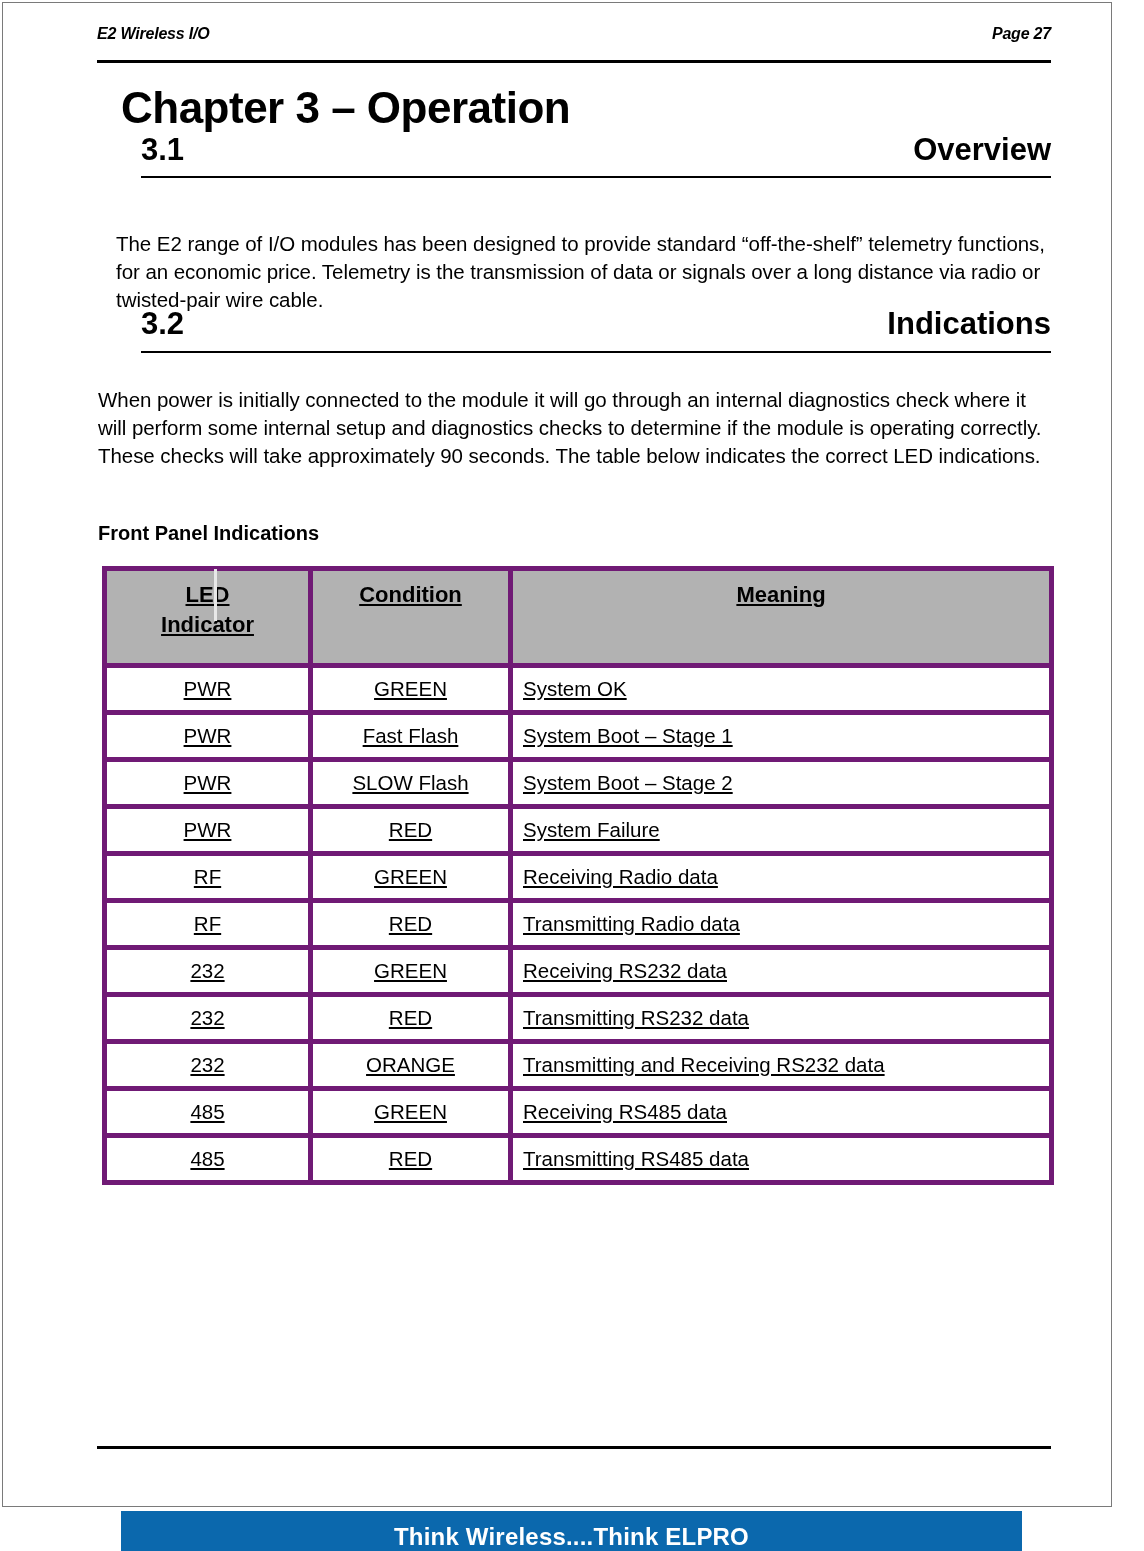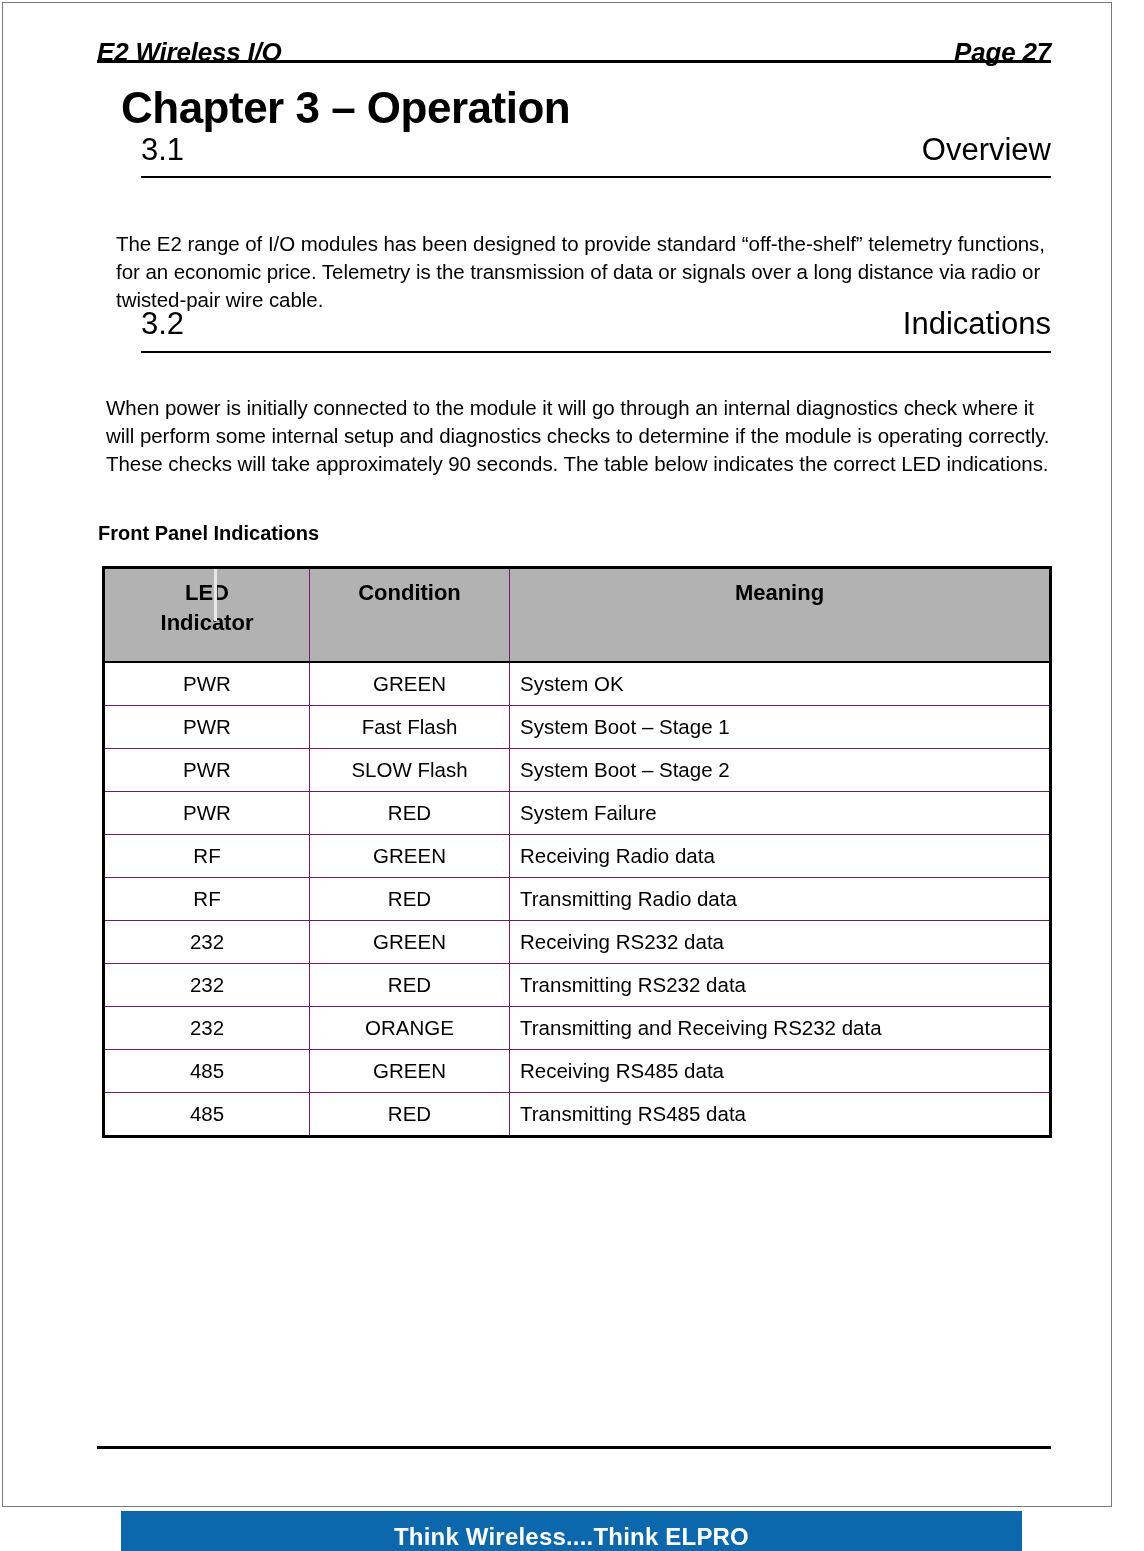--- a/index.html
+++ b/index.html
@@ -43,26 +43,25 @@
   #running-head {
     position: absolute;
     left: 94px;
     top: 22px;
     width: 954px;
     display: flex;
     justify-content: space-between;
     align-items: baseline;
   }
   #running-head .rh-text {
-    font-size: 26px;
+    font-size: 16px;
     font-weight: bold;
     font-style: italic;
     letter-spacing: -0.2px;
     white-space: nowrap;
-    margin-top: 12px;
   }
   #head-rule {
     position: absolute;
     left: 94px;
     top: 57px;
     width: 954px;
     height: 3px;
     background: #000000;
   }
 
@@ -79,21 +78,21 @@
 
   
   .section-head {
     position: absolute;
     left: 138px;
     width: 910px;
     display: flex;
     justify-content: space-between;
     align-items: baseline;
     font-size: 31px;
-    font-weight: normal;
+    font-weight: bold;
     white-space: nowrap;
   }
   .section-rule {
     position: absolute;
     left: 138px;
     width: 910px;
     height: 2px;
     background: #000000;
   }
   #section-31 { top: 129px; }
@@ -135,25 +134,26 @@
     width: 947px;
     table-layout: fixed;
     border: 3px solid #000000;
   }
   table.led-table col.c1 { width: 206px; }
   table.led-table col.c2 { width: 200px; }
   table.led-table col.c3 { width: 541px; }
 
   table.led-table th,
   table.led-table td {
-    border: 1px solid #701a75;
+    border: 5px solid #701a75;
     padding: 0;
     font-size: 20.5px;
     font-weight: normal;
     vertical-align: middle;
+    text-decoration: underline;
   }
   table.led-table thead th {
     background: #b2b2b2;
     font-weight: bold;
     font-size: 22px;
     text-align: center;
     height: 83px;
     vertical-align: top;
     padding-top: 9px;
     line-height: 30px;
@@ -232,21 +232,21 @@
     <div class="section-rule" id="rule-31"></div>
 
     <p class="body-para" id="para-overview" style="margin:18px;">The E2 range of I/O modules has been designed to provide standard “off-the-shelf” telemetry functions, for an economic price.  Telemetry is the transmission of data or signals over a long distance via radio or twisted-pair wire cable.</p>
 
     <div class="section-head" id="section-32">
       <span>3.2</span>
       <span>Indications</span>
     </div>
     <div class="section-rule" id="rule-32"></div>
 
-    <p class="body-para" id="para-indications" style="margin:8px;">When power is initially connected to the module it will go through an internal diagnostics check where it will perform some internal setup and diagnostics checks to determine if the module is operating correctly. These checks will take approximately 90 seconds. The table below indicates the correct LED indications.</p>
+    <p class="body-para" id="para-indications" style="margin:0;">When power is initially connected to the module it will go through an internal diagnostics check where it will perform some internal setup and diagnostics checks to determine if the module is operating correctly. These checks will take approximately 90 seconds. The table below indicates the correct LED indications.</p>
 
     <h2 id="front-panel-head" style="margin:0;">Front Panel Indications</h2>
 
     <div id="led-table-wrap">
       <table class="led-table">
         <colgroup>
           <col class="c1">
             <col class="c2">
             <col class="c3">
         </colgroup>

